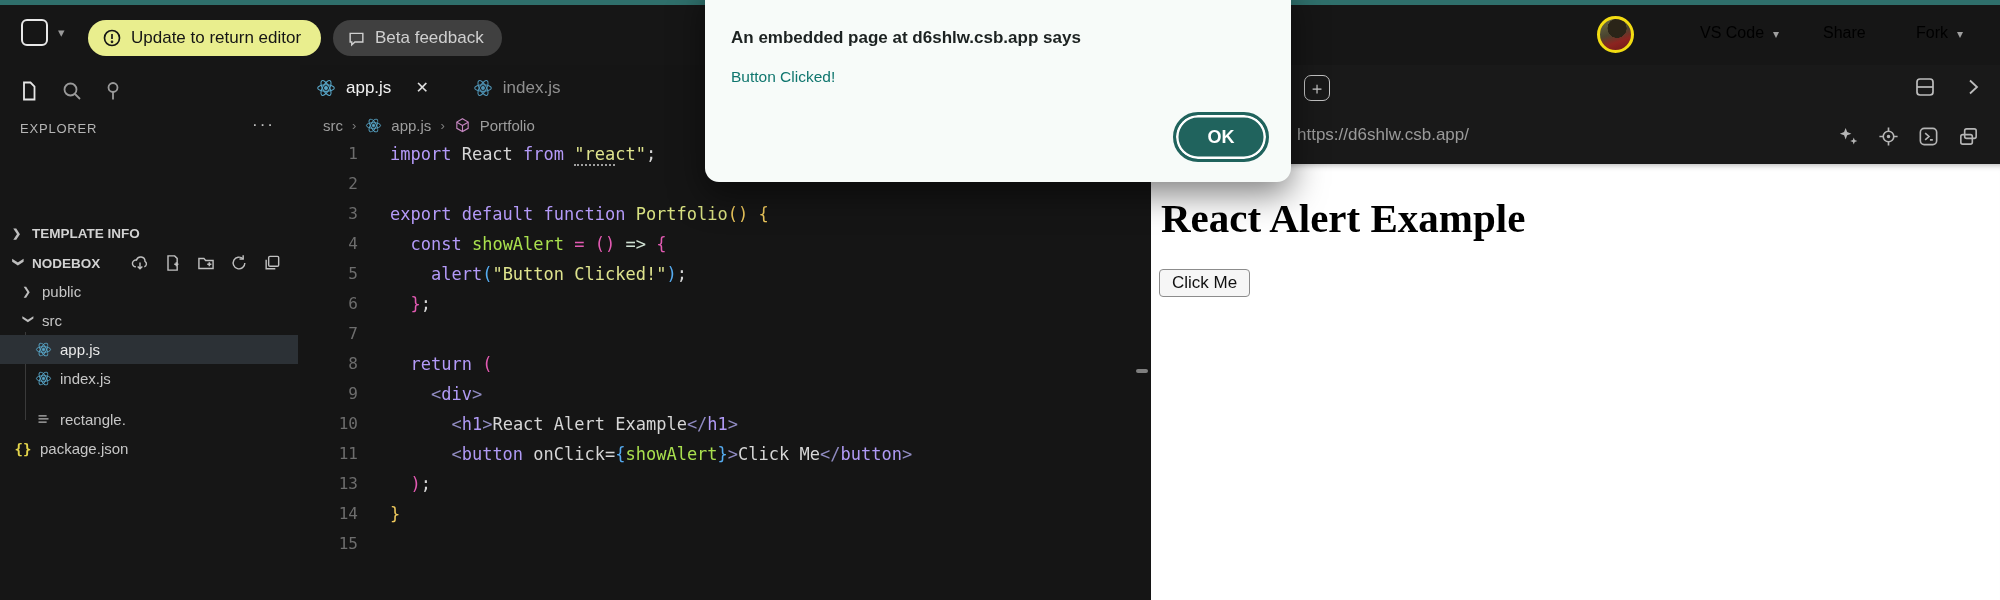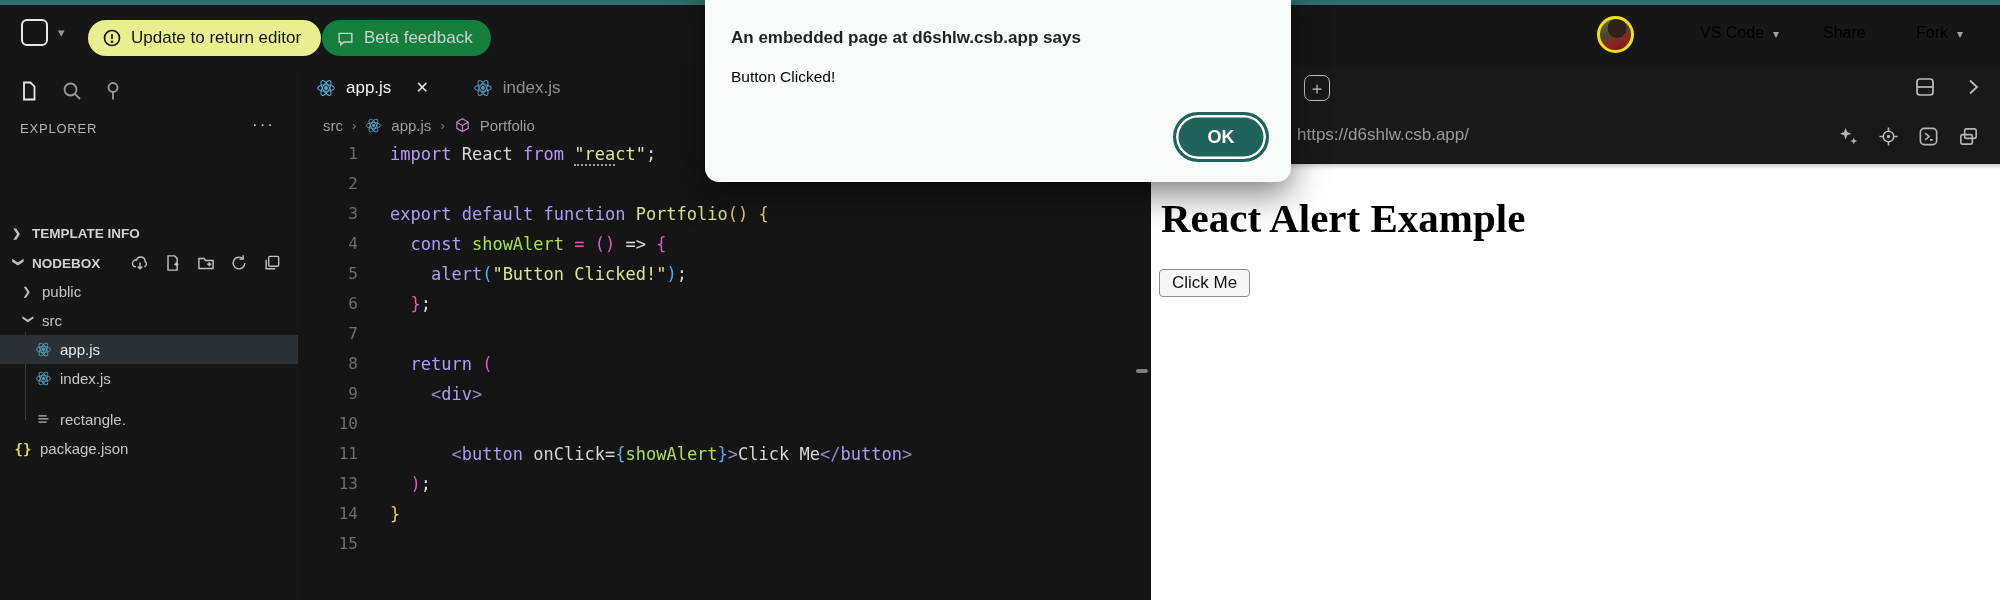--- a/index.html
+++ b/index.html
@@ -9,21 +9,21 @@
 
   
   .topstrip { position:absolute; left:0; top:0; width:2000px; height:5px; background:#2f6f6b; }
 
   
   .header { position:absolute; left:0; top:5px; width:2000px; height:60px; background:#161616; }
   .logo-box { position:absolute; left:21px; top:14px; width:27px; height:27px; border:2.5px solid #e8e8e8; border-radius:6px; }
   .logo-chev { position:absolute; left:58px; top:20px; color:#9a9a9a; font-size:13px; }
   .pill { position:absolute; top:15px; height:36px; border-radius:18px; display:flex; align-items:center; gap:9px; font-size:17px; }
   .pill-update { left:88px; background:#e9ee8e; color:#151515; padding:0 20px 0 14px; font-weight:500; }
-  .pill-beta { left:322px; background:#15803d; color:#cfcfcf; padding:0 18px 0 14px; }
+  .pill-beta { left:333px; background:#404040; color:#cfcfcf; padding:0 18px 0 14px; }
   .avatar { position:absolute; left:1597px; top:11px; width:37px; height:37px; border-radius:50%;
             border:3px solid #f2dc12; background:
             radial-gradient(circle at 55% 30%, #2a2418 0 34%, transparent 35%),
             linear-gradient(160deg,#6b6b45 0%, #4a4530 45%, #8c2420 70%, #701a18 100%); }
   .menu-item { position:absolute; top:19px; cursor:default; }
   .chev { color:#9f9f9f; font-size:12px; margin-left:9px; }
 
   
   .sidebar { position:absolute; left:0; top:65px; width:300px; height:535px; background:#161616; color:#c8c8c8; }
   .editor  { position:absolute; left:300px; top:65px; width:851px; height:535px; background:#151515; }
@@ -74,21 +74,21 @@
   .url { position:absolute; left:146px; top:15px; font-size:17px; color:#9a9a9a; }
   .url-icons { position:absolute; right:20px; top:15px; display:flex; gap:17px; }
   .url-icons svg { width:23px; height:23px; }
   .page { position:absolute; left:0; top:99px; width:849px; height:436px; background:#ffffff; box-shadow:inset 0 7px 7px -7px rgba(0,0,0,0.4); }
   .page h1 { font-family:"Liberation Serif", serif; font-size:41px; font-weight:700; color:#000; margin:30px 0 0 10px; }
   .page-btn { position:absolute; left:8px; top:105px; height:28px; padding:0 12px; background:#f6f6f6; border:1.6px solid #8c8c8c; border-radius:4px; font-size:17px; color:#111; font-family:"Liberation Sans",sans-serif; }
 
   
   .dialog { position:absolute; left:705px; top:-16px; width:586px; height:198px; background:#f7fbf9; border-radius:14px; box-shadow:0 12px 34px rgba(0,0,0,0.5); z-index:10; }
   .dlg-title { position:absolute; left:26px; top:44px; font-size:17px; font-weight:700; color:#1c2221; }
-  .dlg-body { position:absolute; left:26px; top:84px; font-size:15.5px; color:#000000; }
+  .dlg-body { position:absolute; left:26px; top:84px; font-size:15.5px; color:#0f766e; }
   .dlg-ok { position:absolute; right:22px; bottom:20px; width:96px; height:50px; border-radius:25px;
             background:#20635d; border:3px solid #20635d; box-shadow:inset 0 0 0 2.5px #ffffff;
             color:#ffffff; font-size:18px; font-weight:700; font-family:"Liberation Sans",sans-serif; }
   svg { display:block; }
 </style>
 </head>
 <body>
 
 <div class="app">
   <div class="topstrip"></div>
@@ -295,20 +295,21 @@
         <div class="code-row">
           <span class="ln">8</span>
           <span class="lc"><span class="tk-pl">  </span><span class="tk-kw">return</span><span class="tk-pl"> </span><span class="tk-b2">(</span></span>
         </div>
         <div class="code-row">
           <span class="ln">9</span>
           <span class="lc"><span class="tk-pl">    </span><span class="tk-ab">&lt;</span><span class="tk-tag">div</span><span class="tk-ab">&gt;</span></span>
         </div>
         <div class="code-row">
           <span class="ln">10</span>
+          <span class="lc"><span class="tk-pl">      </span><span class="tk-ab">&lt;</span><span class="tk-tag">h1</span><span class="tk-ab">&gt;</span><span class="tk-pl">React Alert Example</span><span class="tk-ab">&lt;/</span><span class="tk-tag">h1</span><span class="tk-ab">&gt;</span></span>
         </div>
         <div class="code-row">
           <span class="ln">11</span>
           <span class="lc"><span class="tk-pl">      </span><span class="tk-ab">&lt;</span><span class="tk-tag">button</span><span class="tk-pl"> onClick=</span><span class="tk-b3">{</span><span class="tk-vr">showAlert</span><span class="tk-b3">}</span><span class="tk-ab">&gt;</span><span class="tk-pl">Click Me</span><span class="tk-ab">&lt;/</span><span class="tk-tag">button</span><span class="tk-ab">&gt;</span></span>
         </div>
         <div class="code-row">
           <span class="ln">13</span>
           <span class="lc"><span class="tk-pl">  </span><span class="tk-b2">)</span><span class="tk-pl">;</span></span>
         </div>
         <div class="code-row">

